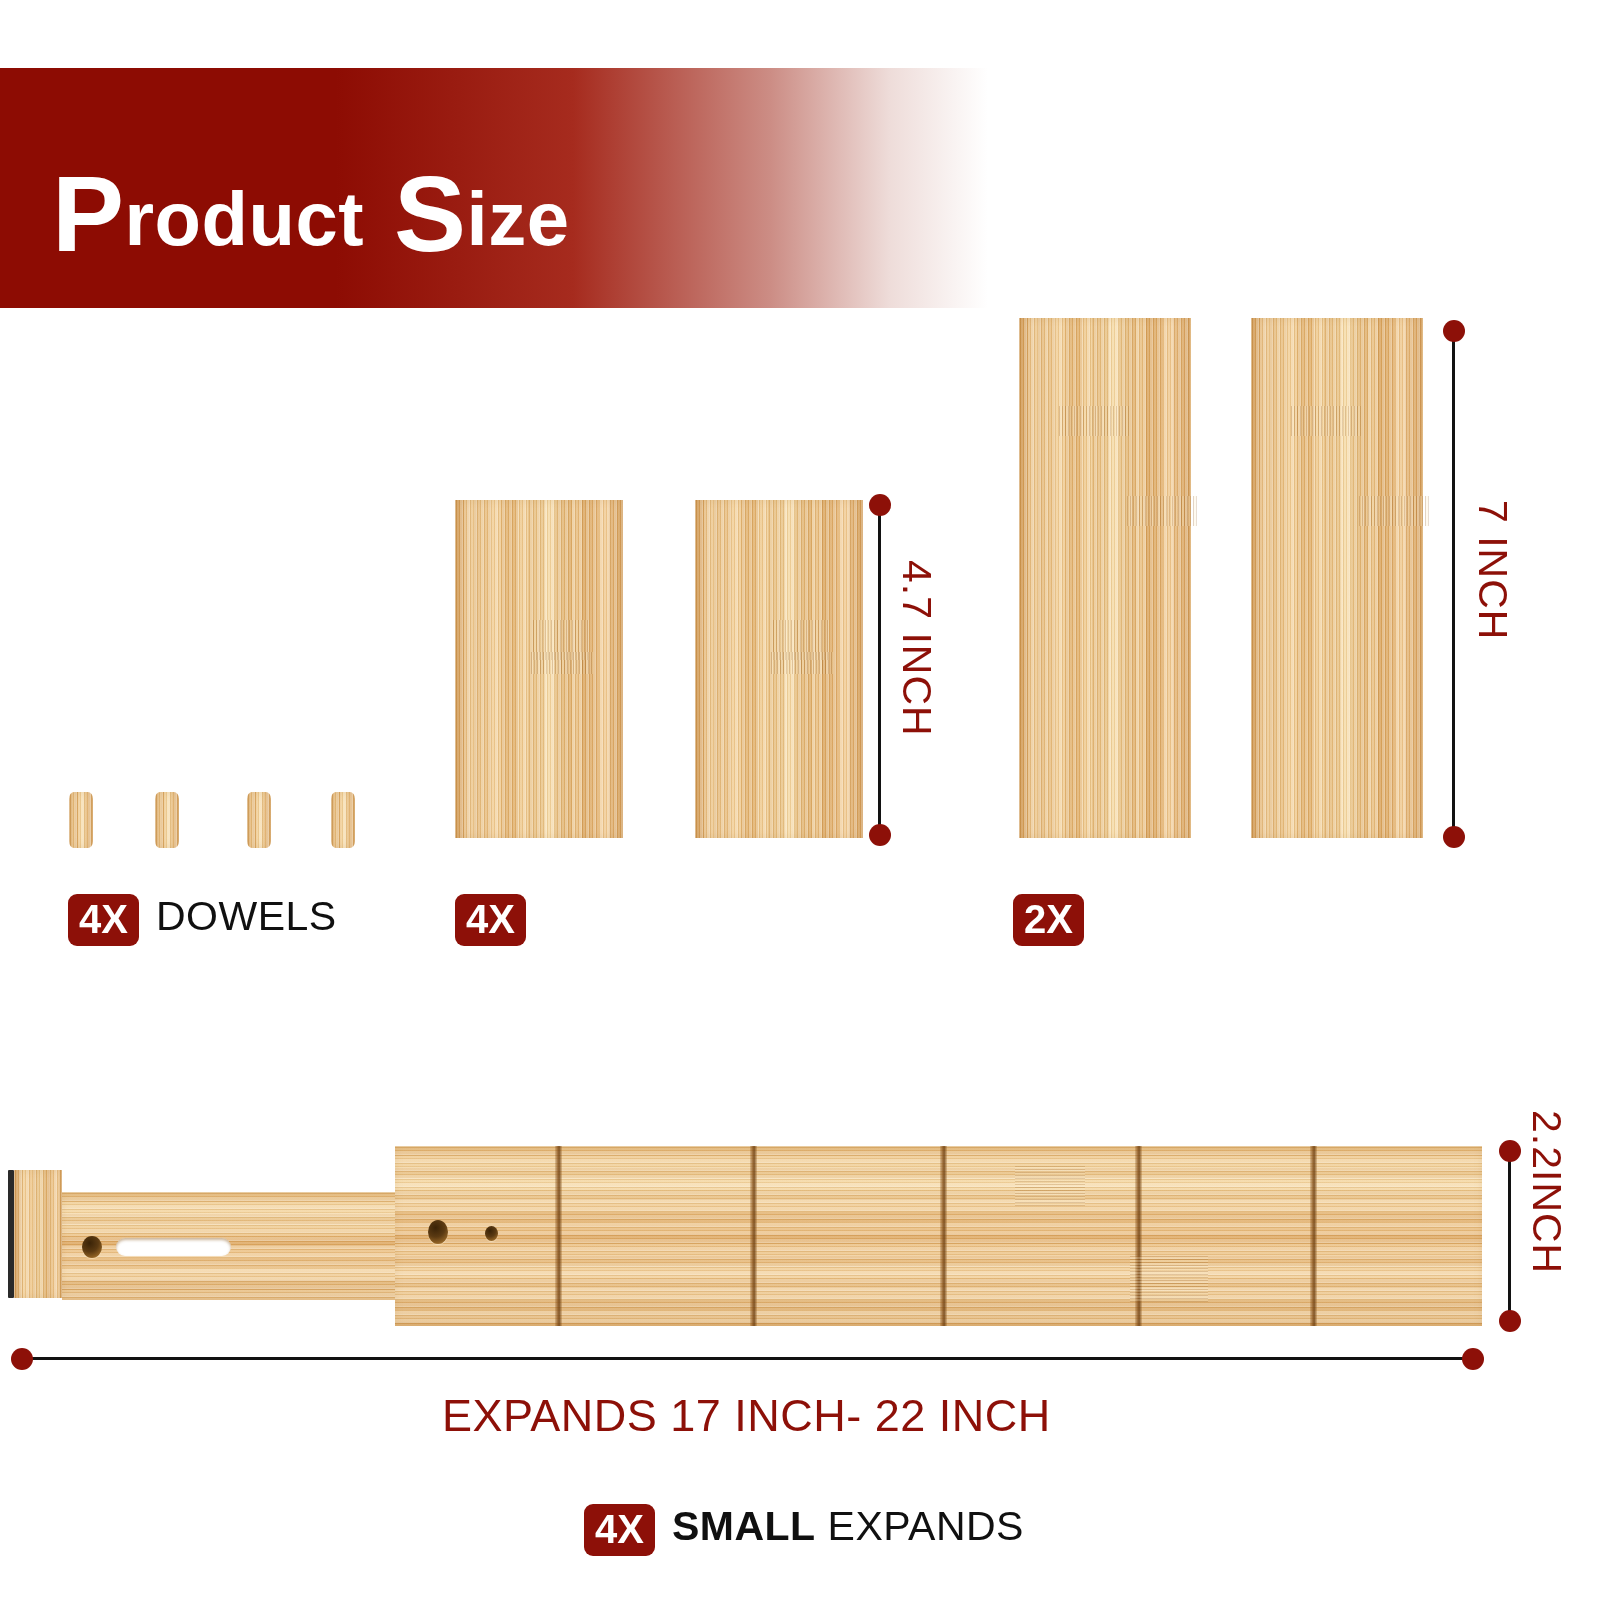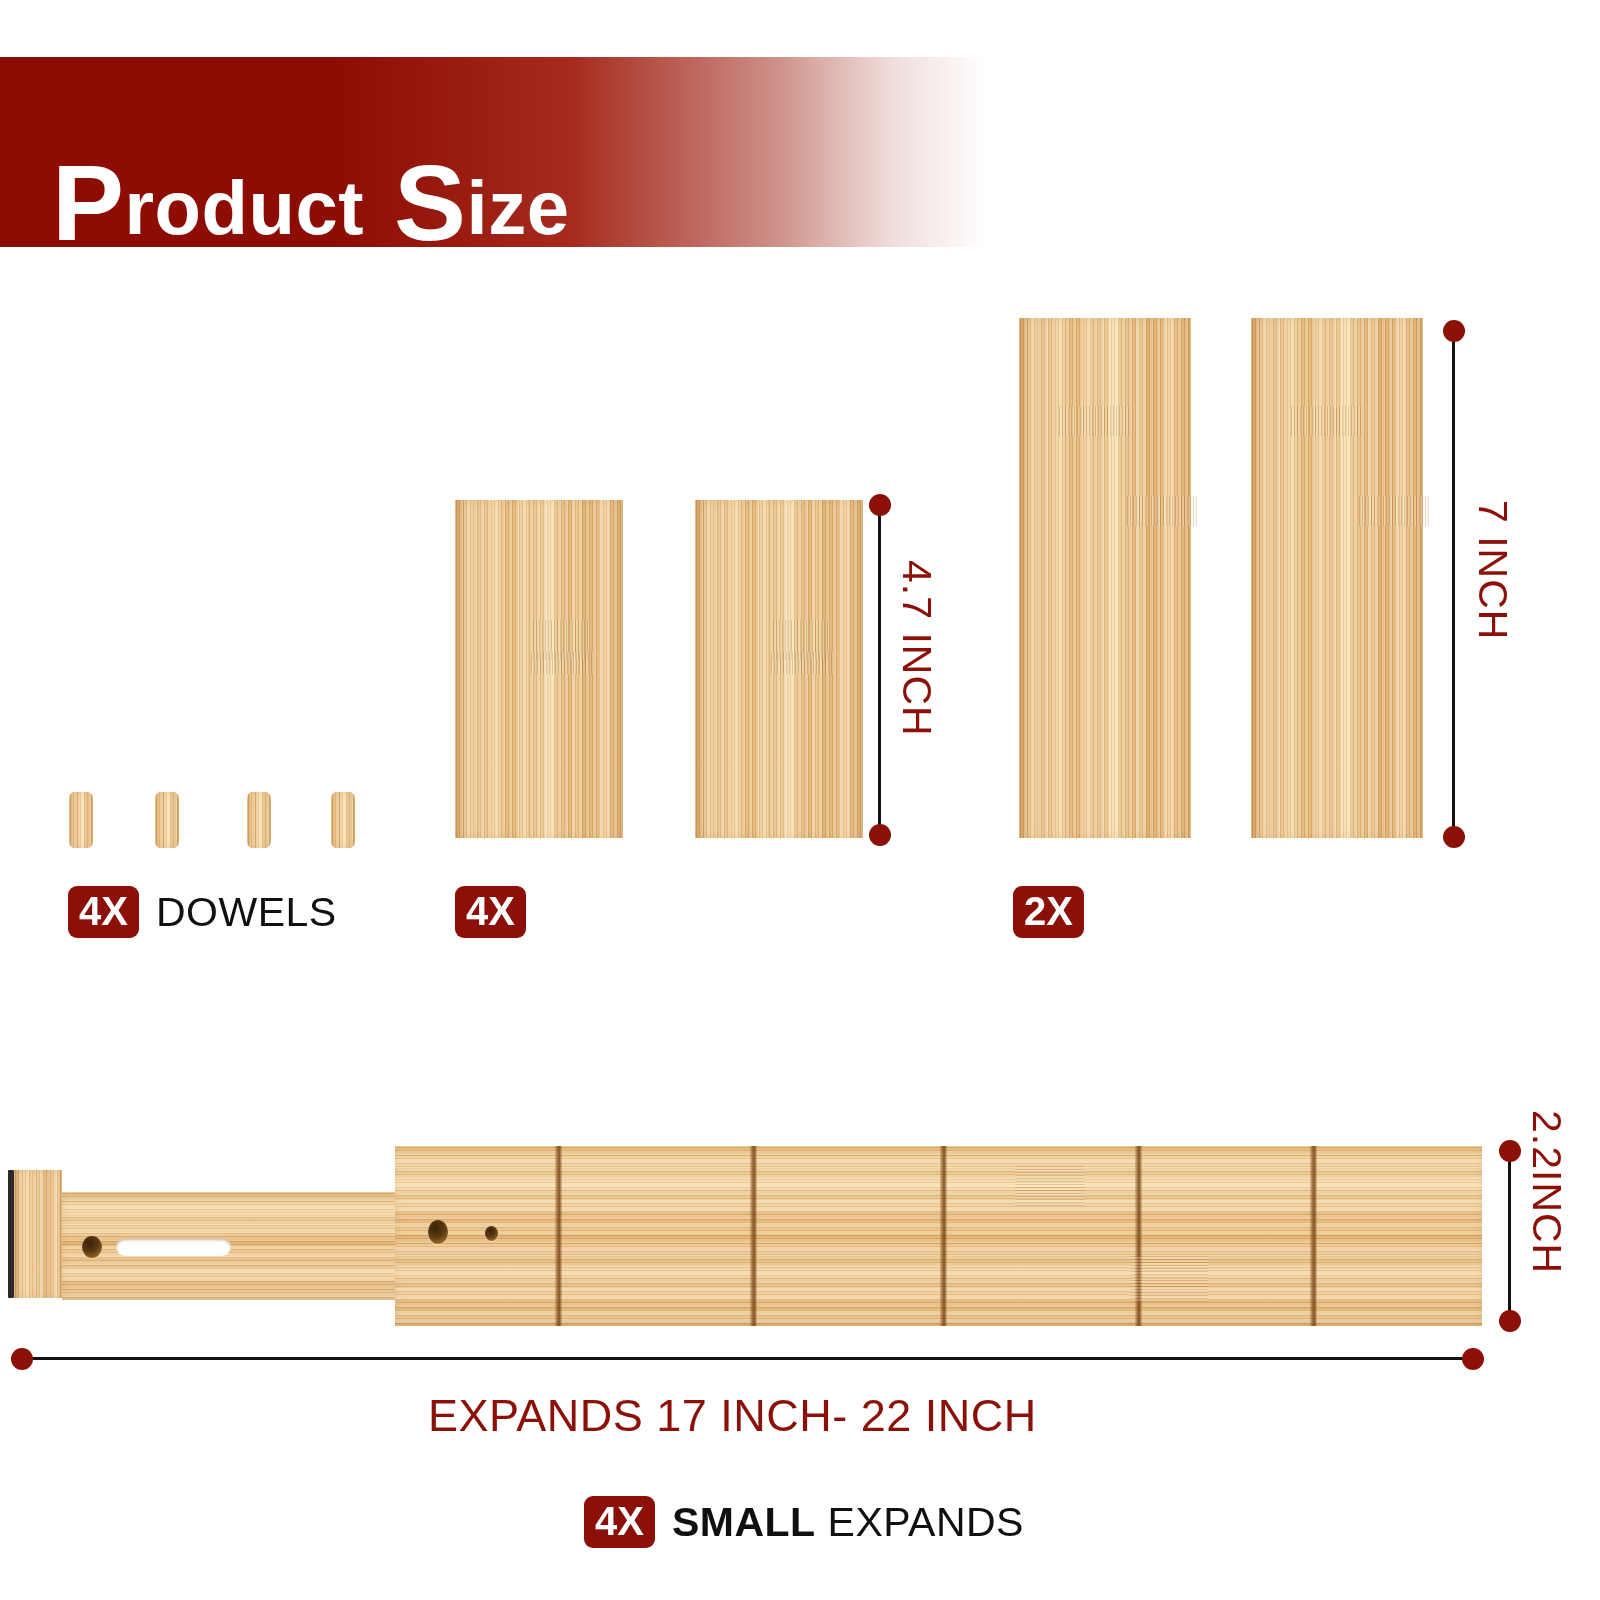--- a/index.html
+++ b/index.html
@@ -1,20 +1,20 @@
 <!DOCTYPE html>
 <html><head>
 <meta charset="utf-8">
 <style>
   html,body{margin:0;padding:0;background:#fff;}
   body{width:1600px;height:1600px;position:relative;overflow:hidden;
        font-family:"Liberation Sans",sans-serif;}
 
   
-  .banner{position:absolute;left:0;top:57px;width:988px;height:190px;
+  .banner{position:absolute;left:0;top:68px;width:988px;height:240px;
     background:linear-gradient(to right,#8d0c03 0%,#8d0c03 34%,#a62b1e 58%,#cc8d85 78%,#eedcd9 90%,#ffffff 100%);}
   .banner-title{position:absolute;left:52px;top:92px;color:#fff;white-space:nowrap;
     letter-spacing:.5px;line-height:1;}
   .banner-title .cap{font-size:108px;font-weight:700;vertical-align:-6px;}
   .banner-title .rest{font-size:76px;font-weight:700;}
   .banner-title .gap{display:inline-block;width:30px;}
 
   
   .bamboo-v{
     background-color:#e2ae67;
@@ -66,21 +66,21 @@
   .dim-h{position:absolute;height:3px;background:#121212;}
   .dot{position:absolute;width:22px;height:22px;border-radius:50%;background:#8d1008;}
   .dim-label-v{position:absolute;color:#8d1008;font-size:41px;font-weight:400;
     letter-spacing:1px;white-space:nowrap;transform:rotate(90deg);transform-origin:left top;}
   .dim-label-h{position:absolute;color:#8d1008;font-size:45px;font-weight:400;
     letter-spacing:.5px;white-space:nowrap;}
 
   
   .cap-row{position:absolute;display:flex;align-items:center;white-space:nowrap;}
   .badge{background:#8d1008;color:#fff;font-size:40px;font-weight:700;
-    border-radius:9px;padding:5px 11px 7px 11px;line-height:1;letter-spacing:0px;}
+    border-radius:9px;padding:5px 11px 7px 11px;line-height:1;letter-spacing:0px;margin-top:8px;}
   .cap-text{margin-left:17px;font-size:41px;color:#101010;letter-spacing:.5px;line-height:1;}
   .cap-text b{font-weight:700;}
 </style>
 </head>
 <body>
 
 <div class="banner">
   <div class="banner-title">
     <span class="cap">P</span><span class="rest">roduct</span><span class="gap"></span><span class="cap">S</span><span class="rest">ize</span>
   </div>
@@ -171,20 +171,20 @@
     <div class="dim-v" style="left:1508px;top:1150px;height:170px;"></div>
     <div class="dot" style="left:1499px;top:1140px;"></div>
     <div class="dot" style="left:1499px;top:1310px;"></div>
     <div class="dim-label-v" style="left:1570px;top:1110px;">2.2INCH</div>
   </div>
 
   <div>
     <div class="dim-h" style="left:22px;top:1357px;width:1460px;"></div>
     <div class="dot" style="left:11px;top:1348px;"></div>
     <div class="dot" style="left:1462px;top:1348px;"></div>
-    <div class="dim-label-h" style="left:428px;top:1390px;">EXPANDS 17 INCH- 22 INCH</div>
+    <div class="dim-label-h" style="left:442px;top:1390px;">EXPANDS 17 INCH- 22 INCH</div>
   </div>
 
   <div class="cap-row" style="left:584px;top:1496px;">
     <span class="badge">4X</span>
     <span class="cap-text"><b>SMALL</b><span> EXPANDS</span></span>
   </div>
 </div>
 
 </body></html>

